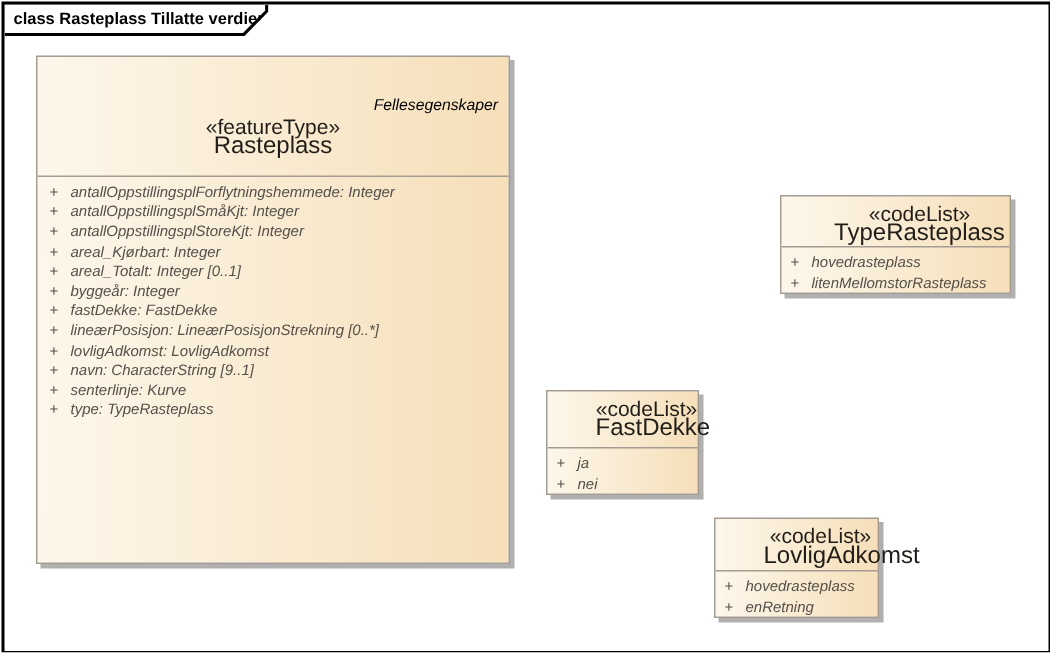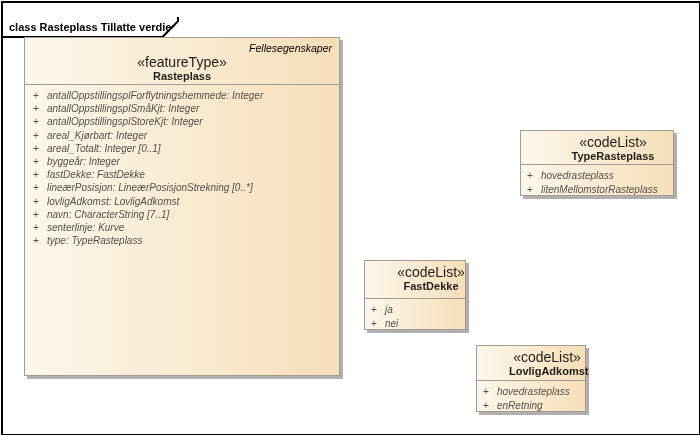--- a/index.html
+++ b/index.html
@@ -16,21 +16,21 @@
   .canvas{
     position:relative;width:700px;height:435px;background:#ffffff;
     overflow:hidden;box-sizing:border-box;
   }
   .frame{
     position:absolute;left:1px;top:1px;width:696px;height:431px;
     border:2px solid var(--frame-border);box-sizing:content-box;
   }
   
   .tab-outer{
-    position:absolute;left:3px;top:17px;width:176px;height:21px;
+    position:absolute;left:3px;top:3px;width:176px;height:21px;
     background:var(--frame-border);
     clip-path:polygon(0 0,100% 0,100% 22%,calc(100% - 16px) 100%,0 100%);
     text-align:center;
   }
   .tab-inner{
     position:absolute;left:0;top:0;width:174px;height:19px;
     background:#ffffff;
     clip-path:polygon(0 0,100% 0,100% 20%,calc(100% - 15px) 100%,0 100%);
   }
   .tab-title{
@@ -46,21 +46,21 @@
   }
   .uml-header{
     box-sizing:border-box;border-bottom:1px solid var(--box-border);
     text-align:center;color:var(--header-text);
   }
   .annotation{
     text-align:right;font-style:italic;font-size:10.5px;color:#000;
     padding:4px 7px 0 0;height:14px;
   }
   .stereotype{font-size:14px;line-height:13px;}
-  .class-name{font-size:11px;font-weight:bold;line-height:14px;}
+  .class-name{font-size:16px;font-weight:normal;line-height:14px;}
   .attr-section{padding:5px 4px 0 8px;}
   .attr-row{display:flex;align-items:baseline;height:13.2px;}
   .attr-row .vis{
     width:14px;flex:0 0 14px;font-size:10px;color:var(--attr-text);
   }
   .attr-row .attr-text{
     font-size:10px;color:var(--attr-text);white-space:nowrap;font-style:italic;
   }
   
   .codelist .uml-header{padding-top:5px;padding-left:32px;}
@@ -72,21 +72,21 @@
 
 <div class="canvas">
   <div class="frame"></div>
 
   <div class="tab-outer">
     <div class="tab-inner"></div>
     <div class="tab-title">class Rasteplass Tillatte verdier</div>
   </div>
 
   <div class="uml-box" style="left:24px;top:37px;width:316px;height:339px;">
-    <div class="uml-header" style="height:47px;">
+    <div class="uml-header" style="height:58px;margin-top:22px;">
       <div class="annotation">Fellesegenskaper</div>
       <div class="stereotype">«featureType»</div>
       <div class="class-name">Rasteplass</div>
     </div>
     <div class="attr-section">
         <div class="attr-row">
         <span class="vis">+</span>
         <span class="attr-text">antallOppstillingsplForflytningshemmede: Integer</span>
       </div>
         <div class="attr-row">
@@ -116,21 +116,21 @@
         <div class="attr-row">
         <span class="vis">+</span>
         <span class="attr-text">lineærPosisjon: LineærPosisjonStrekning [0..*]</span>
       </div>
         <div class="attr-row">
         <span class="vis">+</span>
         <span class="attr-text">lovligAdkomst: LovligAdkomst</span>
       </div>
         <div class="attr-row">
         <span class="vis">+</span>
-        <span class="attr-text">navn: CharacterString [7..1]</span>
+        <span class="attr-text">navn: CharacterString [9..1]</span>
       </div>
         <div class="attr-row">
         <span class="vis">+</span>
         <span class="attr-text">senterlinje: Kurve</span>
       </div>
         <div class="attr-row">
         <span class="vis">+</span>
         <span class="attr-text">type: TypeRasteplass</span>
       </div>
       </div>

